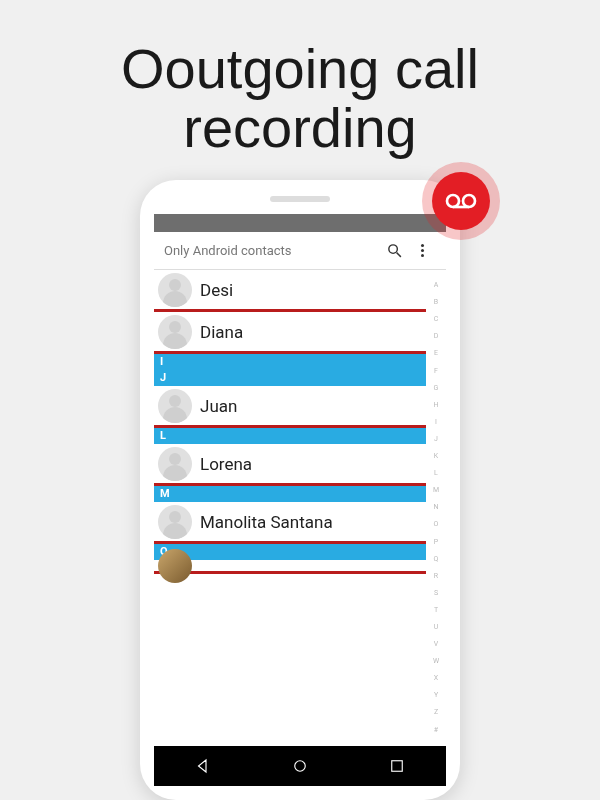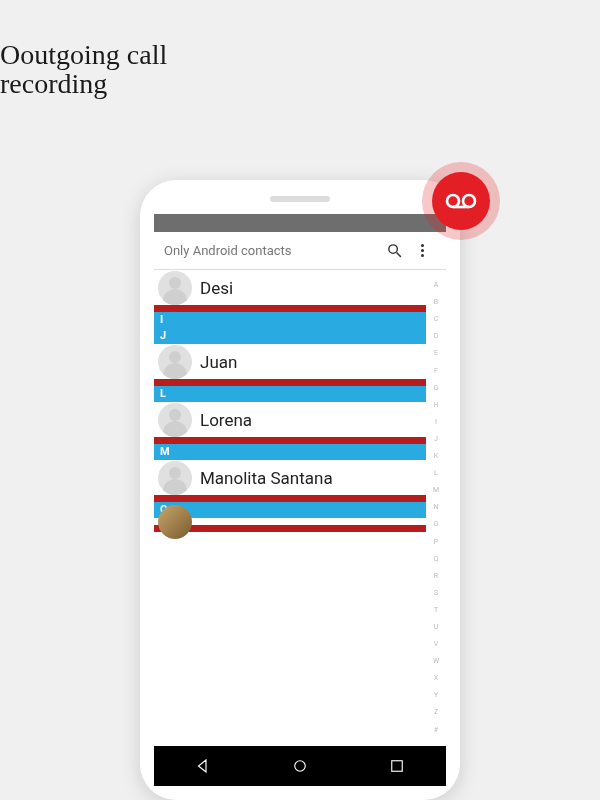--- a/index.html
+++ b/index.html
@@ -8,23 +8,23 @@
     height: 800px;
     background: #f0f0f0;
     font-family: -apple-system, Roboto, sans-serif;
     overflow: hidden;
     position: relative;
   }
   .page-title {
     position: absolute;
     top: 40px;
     left: 0; right: 0;
-    text-align: left;
-    font-family: Liberation Serif, serif;
-    font-size: 28px;
+    text-align: center;
+    font-family: Liberation Sans, sans-serif;
+    font-size: 56px;
     line-height: 1.05;
     color: #1a1a1a;
     font-weight: 400;
   }
   .phone {
     position: absolute;
     left: 140px;
     top: 180px;
     width: 320px;
     height: 620px;
@@ -94,21 +94,21 @@
     color: #fff;
     font-size: 11px;
     font-weight: bold;
     padding-left: 6px;
     line-height: 16px;
   }
   .contact-row {
     height: 42px;
     display: flex;
     align-items: center;
-    border-bottom: 7px solid #b91c1c;
+    border-bottom: 3px solid #b91c1c;
     background: #fff;
   }
   .avatar {
     width: 34px;
     height: 34px;
     margin: 0 8px 0 4px;
     background: #e0e0e0;
     border-radius: 50%;
     position: relative;
     overflow: hidden;
@@ -227,20 +227,24 @@
           </div>
       </div>
     </div>
 
     <div class="list-area">
       <div class="list">
 
         <div class="contact-row">
           <div class="avatar"></div>
           <div class="contact-name">Desi</div>
+        </div>
+        <div class="contact-row">
+          <div class="avatar"></div>
+          <div class="contact-name">Diana</div>
         </div>
 
         <div class="section-header">I</div>
 
         <div class="section-header">J</div>
         <div class="contact-row">
           <div class="avatar"></div>
           <div class="contact-name">Juan</div>
         </div>
 

